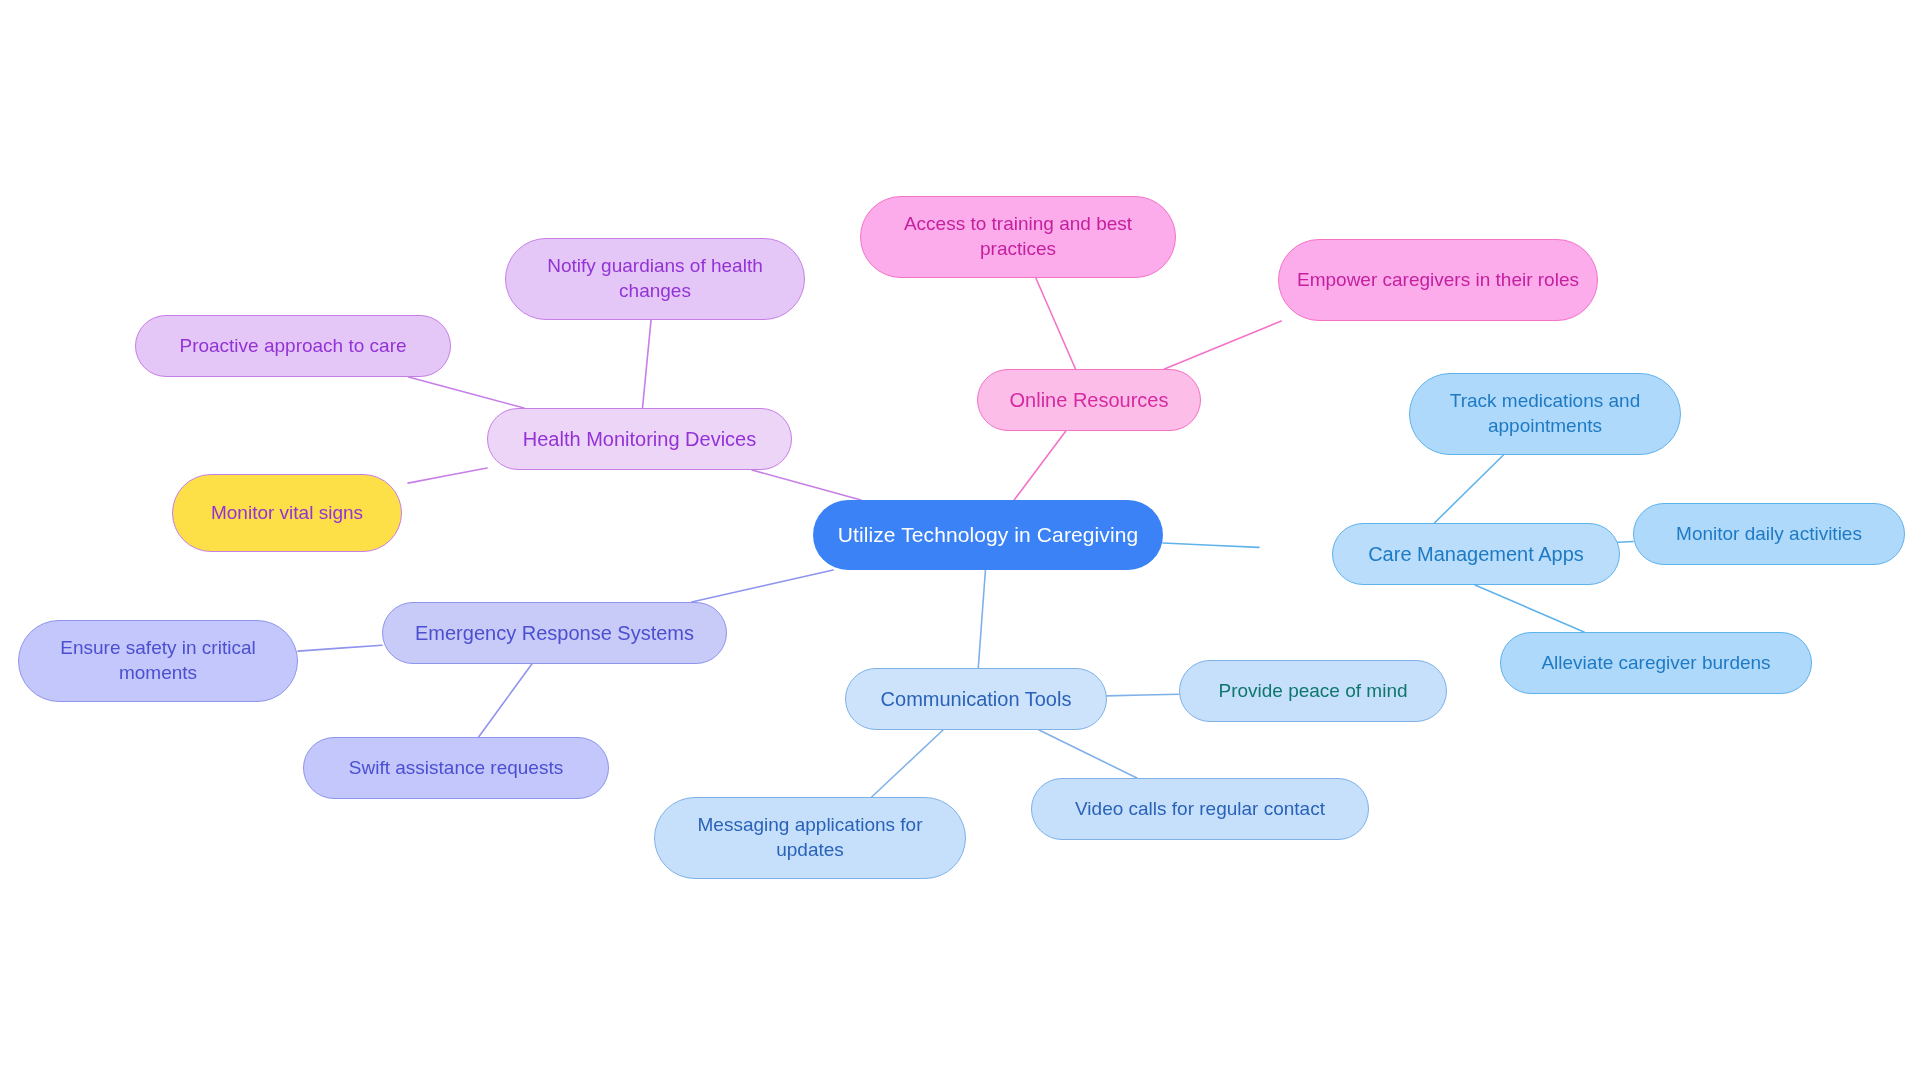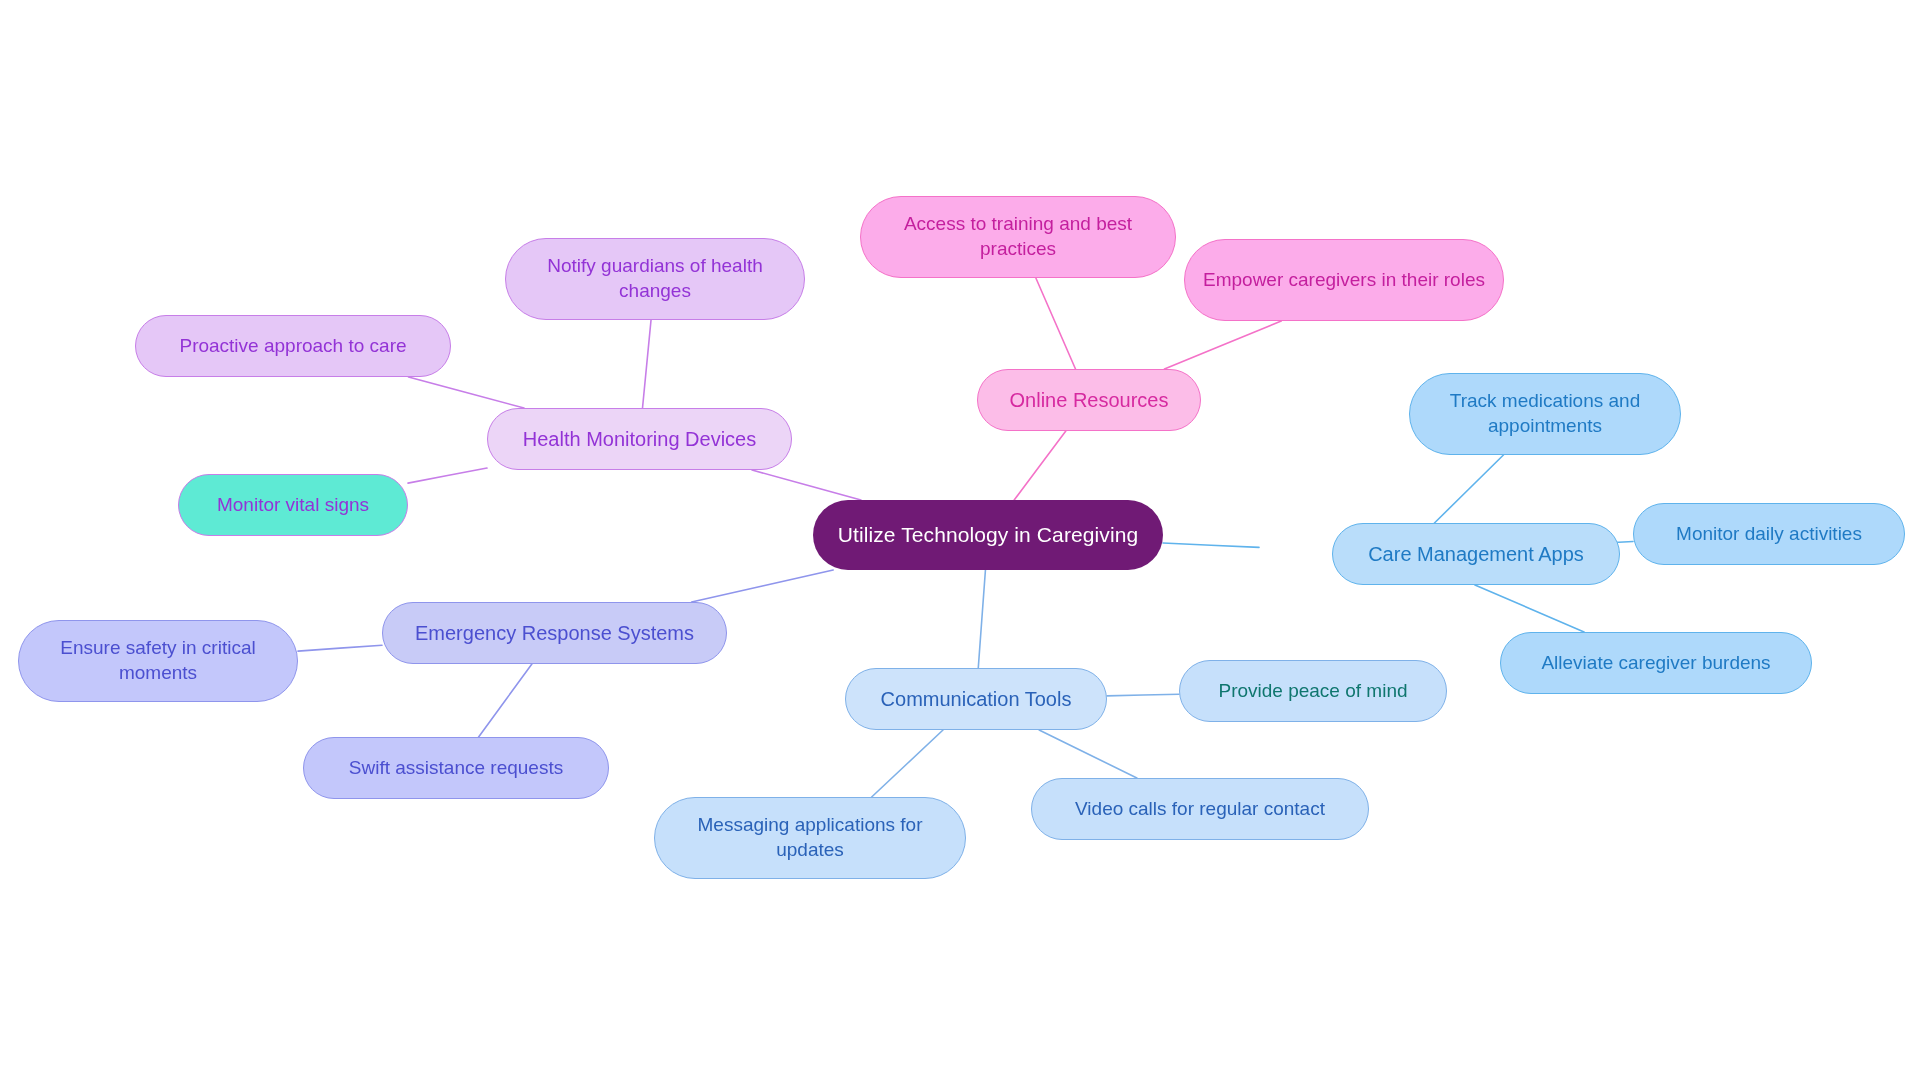--- a/index.html
+++ b/index.html
@@ -75,29 +75,29 @@
       <path d="M 1107 695.8902077151336 L 1143 695.0356083086053 L 1179 694.1810089020771" fill="none" stroke="#7fb1e8" stroke-width="1.6" stroke-linecap="round"></path>
       <path d="M 1039.1272727272726 730 L 1088 754 L 1136.8727272727274 778" fill="none" stroke="#7fb1e8" stroke-width="1.6" stroke-linecap="round"></path>
       <path d="M 942.9928057553957 730 L 907.3237410071943 763.5 L 871.6546762589928 797" fill="none" stroke="#7fb1e8" stroke-width="1.6" stroke-linecap="round"></path>
       <path d="M 833.1785714285714 570 L 762.4030612244899 586 L 691.6275510204082 602" fill="none" stroke="#8f95ec" stroke-width="1.6" stroke-linecap="round"></path>
       <path d="M 382 645.1815889029003 L 340 648.1475409836065 L 298 651.1134930643127" fill="none" stroke="#8f95ec" stroke-width="1.6" stroke-linecap="round"></path>
       <path d="M 531.8814814814815 664 L 505.25 700.5 L 478.6185185185185 737" fill="none" stroke="#8f95ec" stroke-width="1.6" stroke-linecap="round"></path>
     </svg>
 <div class="node branch" style="left: 487px; top: 408px; width: 305px; height: 62px; background: rgb(236, 213, 247); border-color: rgb(199, 126, 232); color: rgb(147, 51, 214);">Health Monitoring Devices</div>
     <div class="node leaf" style="left: 135px; top: 315px; width: 316px; height: 62px; background: rgb(229, 199, 247); border-color: rgb(199, 126, 232); color: rgb(147, 51, 214);">Proactive approach to care</div>
     <div class="node leaf" style="left: 505px; top: 238px; width: 300px; height: 82px; background: rgb(229, 199, 247); border-color: rgb(199, 126, 232); color: rgb(147, 51, 214);">Notify guardians of health changes</div>
-    <div class="node leaf" style="left: 178px; top: 474px; width: 230px; height: 62px; background: #5eead4; border-color: rgb(199, 126, 232); color: rgb(147, 51, 214);">Monitor vital signs</div>
+    <div class="node leaf" style="left: 172px; top: 474px; width: 230px; height: 78px; background: #fde047; border-color: rgb(199, 126, 232); color: rgb(147, 51, 214);">Monitor vital signs</div>
     <div class="node leaf" style="left: 860px; top: 196px; width: 316px; height: 82px; background: rgb(252, 172, 234); border-color: rgb(244, 114, 200); color: rgb(196, 31, 158);">Access to training and best practices</div>
     <div class="node branch" style="left: 977px; top: 369px; width: 224px; height: 62px; background: rgb(252, 189, 232); border-color: rgb(244, 114, 200); color: rgb(214, 42, 160);">Online Resources</div>
-    <div class="node leaf" style="left: 1184px; top: 239px; width: 320px; height: 82px; background: rgb(252, 172, 234); border-color: rgb(244, 114, 200); color: rgb(196, 31, 158);">Empower caregivers in their roles</div>
+    <div class="node leaf" style="left: 1278px; top: 239px; width: 320px; height: 82px; background: rgb(252, 172, 234); border-color: rgb(244, 114, 200); color: rgb(196, 31, 158);">Empower caregivers in their roles</div>
     <div class="node branch" style="left: 1332px; top: 523px; width: 288px; height: 62px; background: rgb(185, 221, 250); border-color: rgb(95, 179, 236); color: rgb(31, 122, 196);">Care Management Apps</div>
     <div class="node leaf" style="left: 1633px; top: 503px; width: 272px; height: 62px; background: rgb(174, 217, 251); border-color: rgb(95, 179, 236); color: rgb(31, 122, 196);">Monitor daily activities</div>
     <div class="node leaf" style="left: 1409px; top: 373px; width: 272px; height: 82px; background: rgb(174, 217, 251); border-color: rgb(95, 179, 236); color: rgb(31, 122, 196);">Track medications and appointments</div>
     <div class="node leaf" style="left: 1500px; top: 632px; width: 312px; height: 62px; background: rgb(174, 217, 251); border-color: rgb(95, 179, 236); color: rgb(31, 122, 196);">Alleviate caregiver burdens</div>
     <div class="node branch" style="left: 845px; top: 668px; width: 262px; height: 62px; background: rgb(205, 227, 251); border-color: rgb(127, 177, 232); color: rgb(42, 98, 184);">Communication Tools</div>
     <div class="node leaf" style="left: 1179px; top: 660px; width: 268px; height: 62px; background: rgb(198, 224, 251); border-color: rgb(127, 177, 232); color: #0f766e;">Provide peace of mind</div>
     <div class="node leaf" style="left: 1031px; top: 778px; width: 338px; height: 62px; background: rgb(198, 224, 251); border-color: rgb(127, 177, 232); color: rgb(42, 98, 184);">Video calls for regular contact</div>
     <div class="node leaf" style="left: 654px; top: 797px; width: 312px; height: 82px; background: rgb(198, 224, 251); border-color: rgb(127, 177, 232); color: rgb(42, 98, 184);">Messaging applications for updates</div>
     <div class="node branch" style="left: 382px; top: 602px; width: 345px; height: 62px; background: rgb(200, 203, 247); border-color: rgb(143, 149, 236); color: rgb(75, 79, 208);">Emergency Response Systems</div>
     <div class="node leaf" style="left: 18px; top: 620px; width: 280px; height: 82px; background: rgb(195, 199, 251); border-color: rgb(143, 149, 236); color: rgb(75, 79, 208);">Ensure safety in critical moments</div>
     <div class="node leaf" style="left: 303px; top: 737px; width: 306px; height: 62px; background: rgb(195, 199, 251); border-color: rgb(143, 149, 236); color: rgb(75, 79, 208);">Swift assistance requests</div>
-    <div class="node root" style="left: 813px; top: 500px; width: 350px; height: 70px; background: #701a75; border-color: rgb(15, 22, 33); color: rgb(255, 255, 255);">Utilize Technology in Caregiving</div>
+    <div class="node root" style="left: 813px; top: 500px; width: 350px; height: 70px; background: #3b82f6; border-color: rgb(15, 22, 33); color: rgb(255, 255, 255);">Utilize Technology in Caregiving</div>
   </div>
 
 </body></html>

